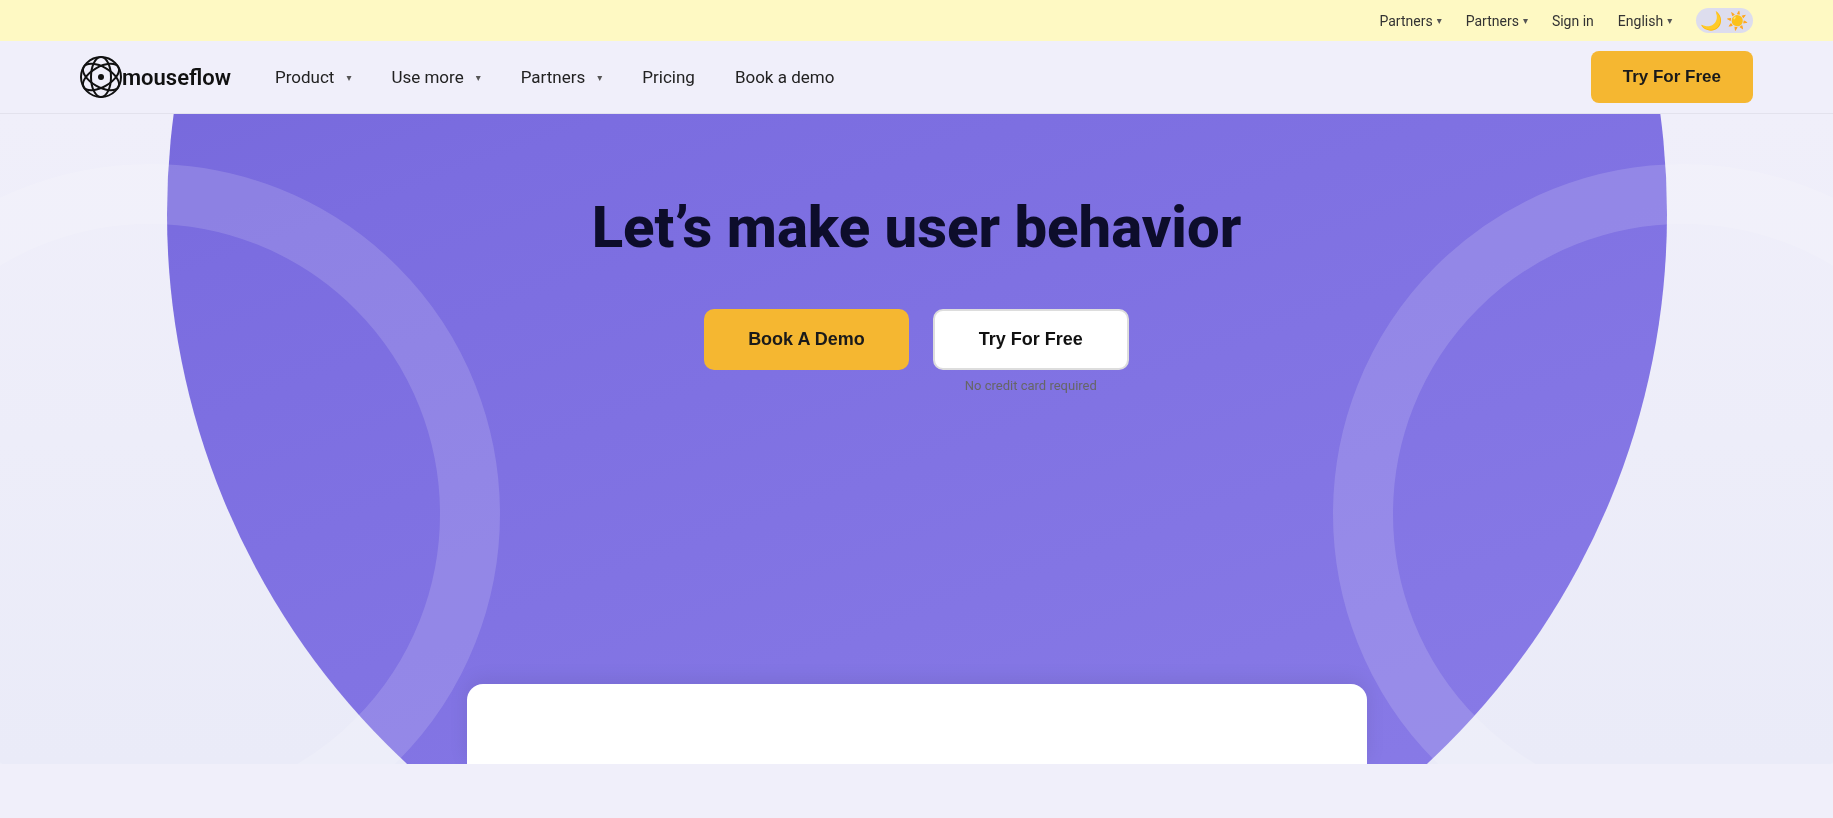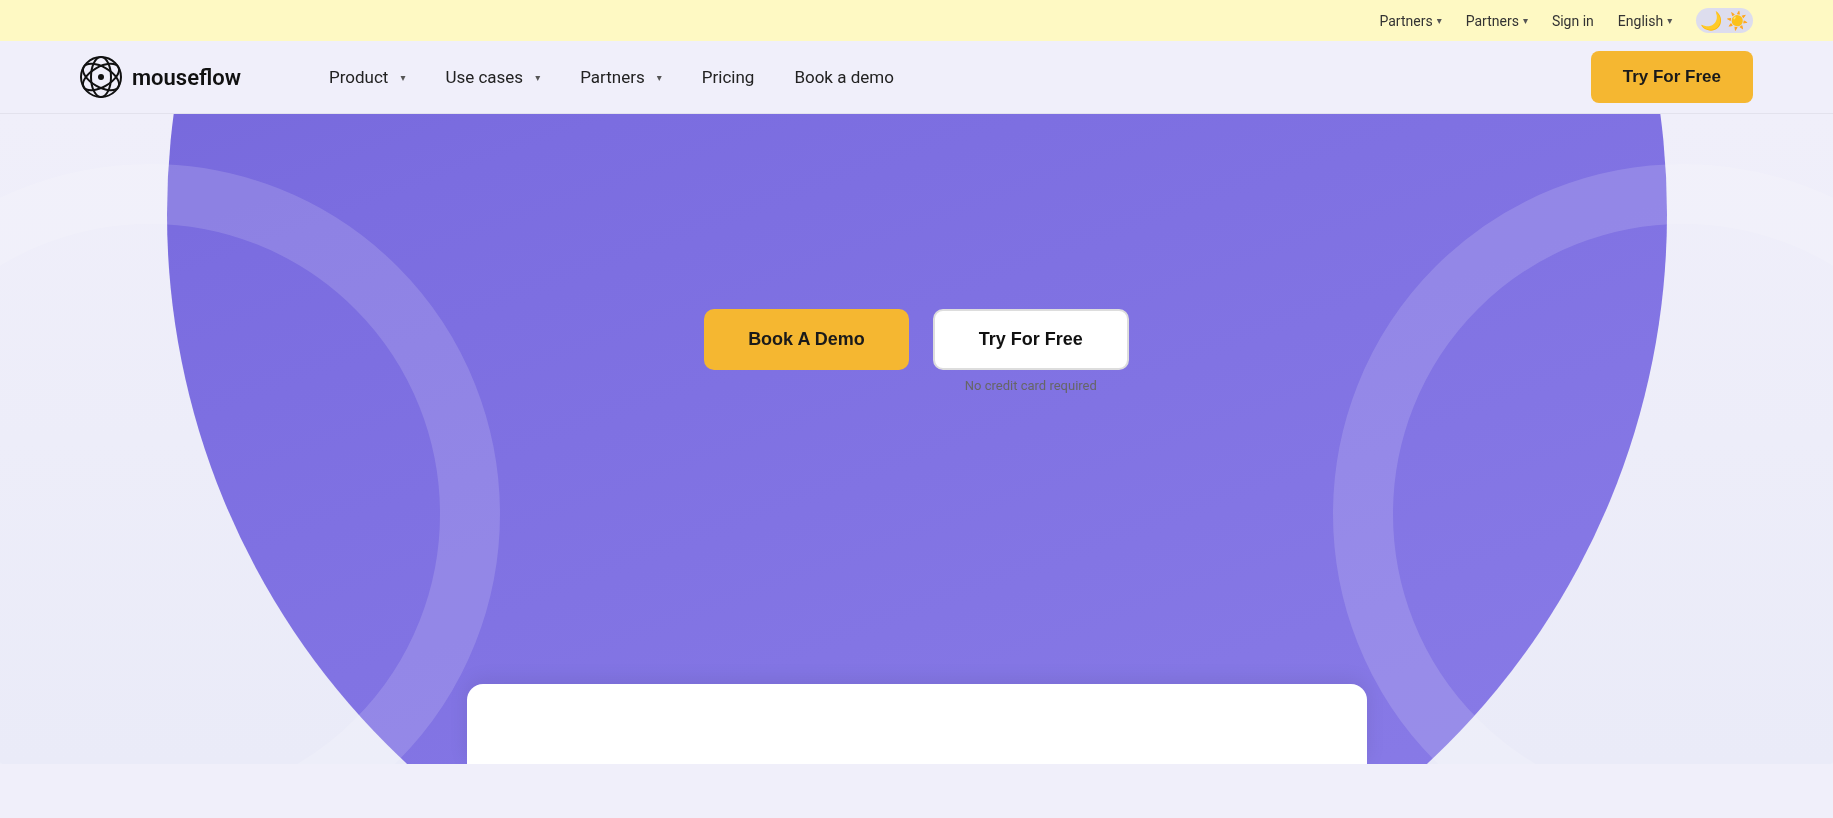--- a/index.html
+++ b/index.html
@@ -53,22 +53,21 @@
       align-items: center;
       padding: 10px 80px;
       background: #f0effa;
       border-bottom: 1px solid rgba(0,0,0,0.05);
       position: relative;
       z-index: 10;
     }
     .logo {
       display: flex;
       align-items: center;
-      gap: 10px;
-      margin-right: 72px;
+      margin-right: 28px;
       text-decoration: none;
     }
     .logo-icon {
       width: 42px;
       height: 42px;
     }
     .logo-text {
       font-size: 22px;
       font-weight: 600;
       color: #111;
@@ -262,21 +261,21 @@
     </svg>
     <span class="logo-text">mouseflow</span>
   </a>
 
   <div class="nav-links">
     <div class="nav-item">
       <span>Product</span>
       <span class="chevron">▾</span>
     </div>
     <div class="nav-item">
-      <span>Use cases</span>
+      <span>Use more</span>
       <span class="chevron">▾</span>
     </div>
     <div class="nav-item">
       <span>Partners</span>
       <span class="chevron">▾</span>
     </div>
     <div class="nav-item">
       <span>Pricing</span>
     </div>
     <div class="nav-item">
@@ -287,21 +286,21 @@
   <button class="nav-cta">Try For Free</button>
 </nav>
 
 <section class="hero">
   <div class="hero-circle"></div>
   <div class="hero-arc-left"></div>
   <div class="hero-arc-right"></div>
 
   <div class="hero-content">
     <h1 class="hero-title">
-      <br>
+      <span>Let’s make user behavior</span><br>
     </h1>
     <div class="hero-buttons">
       <button class="btn-demo">Book A Demo</button>
       <div class="btn-free-wrapper">
         <button class="btn-free">Try For Free</button>
         <span class="no-cc">No credit card required</span>
       </div>
     </div>
   </div>
 

